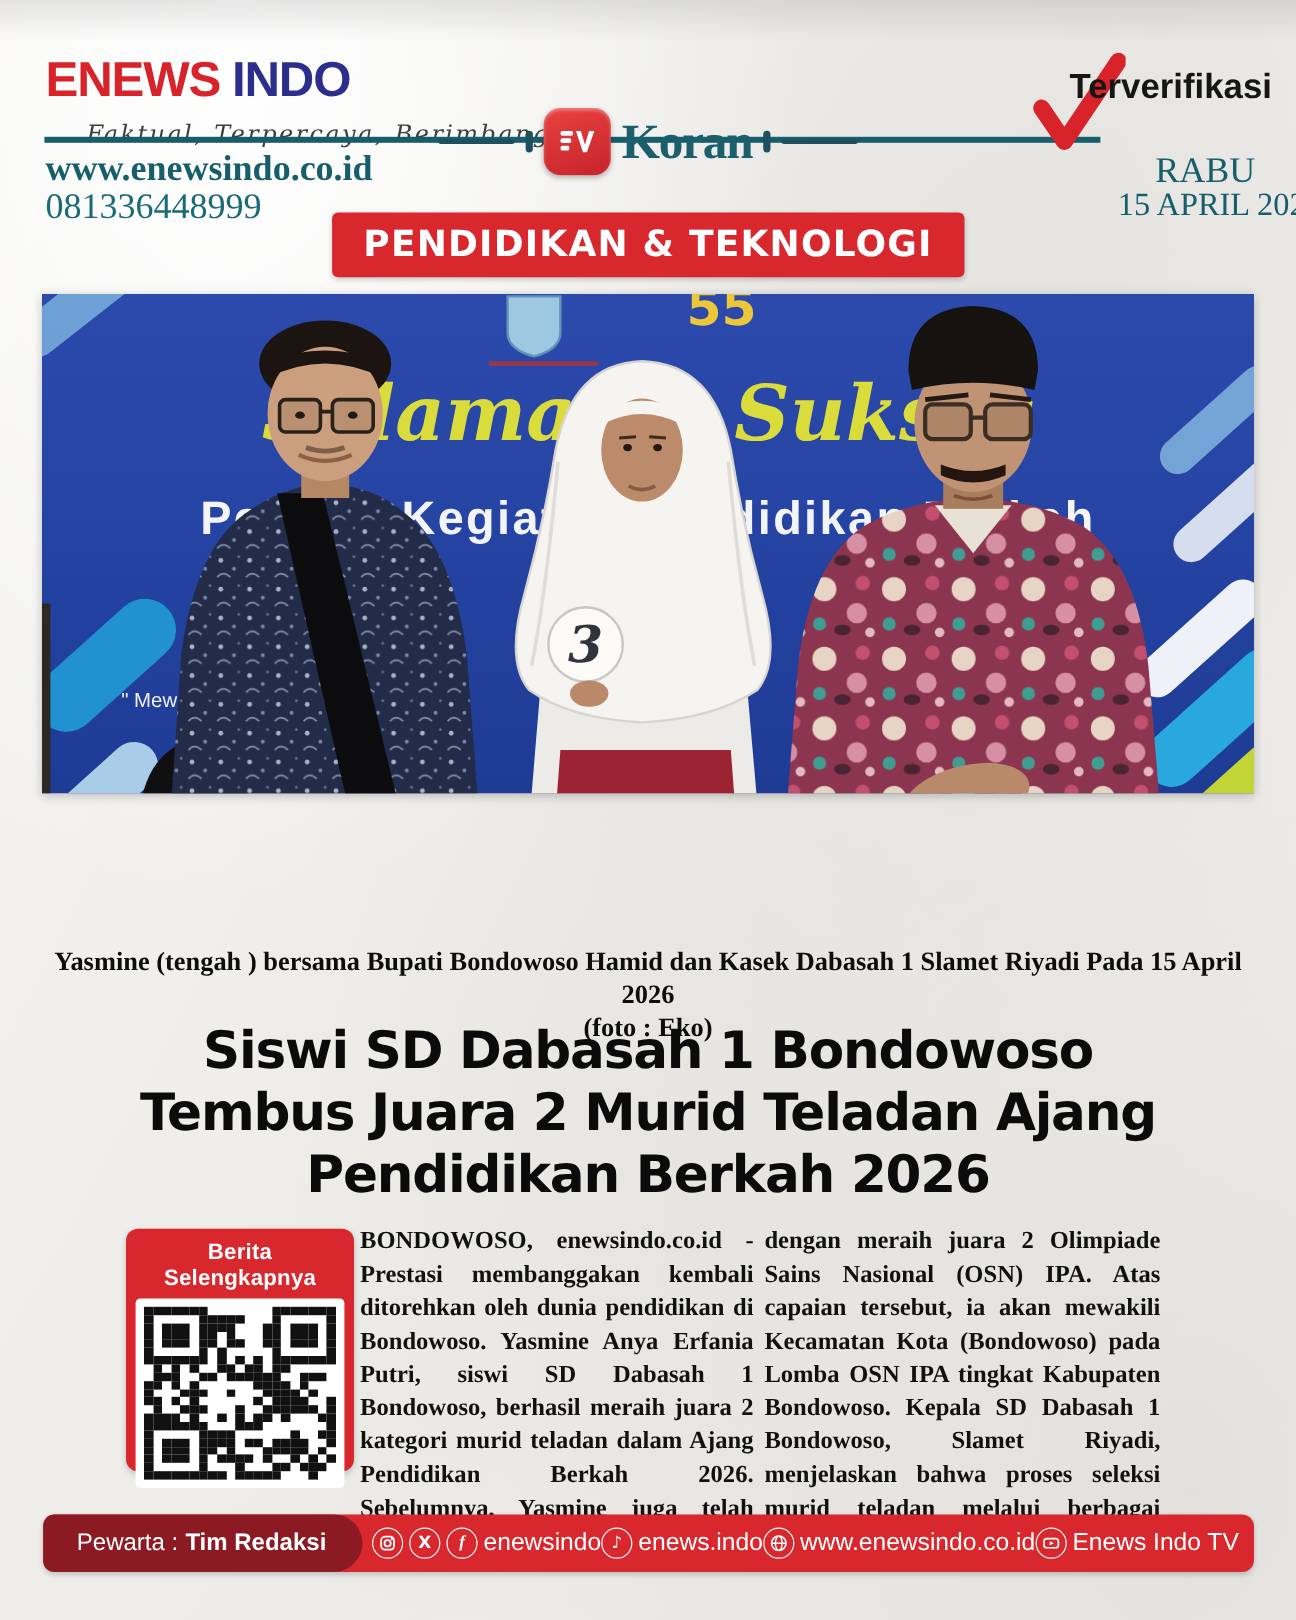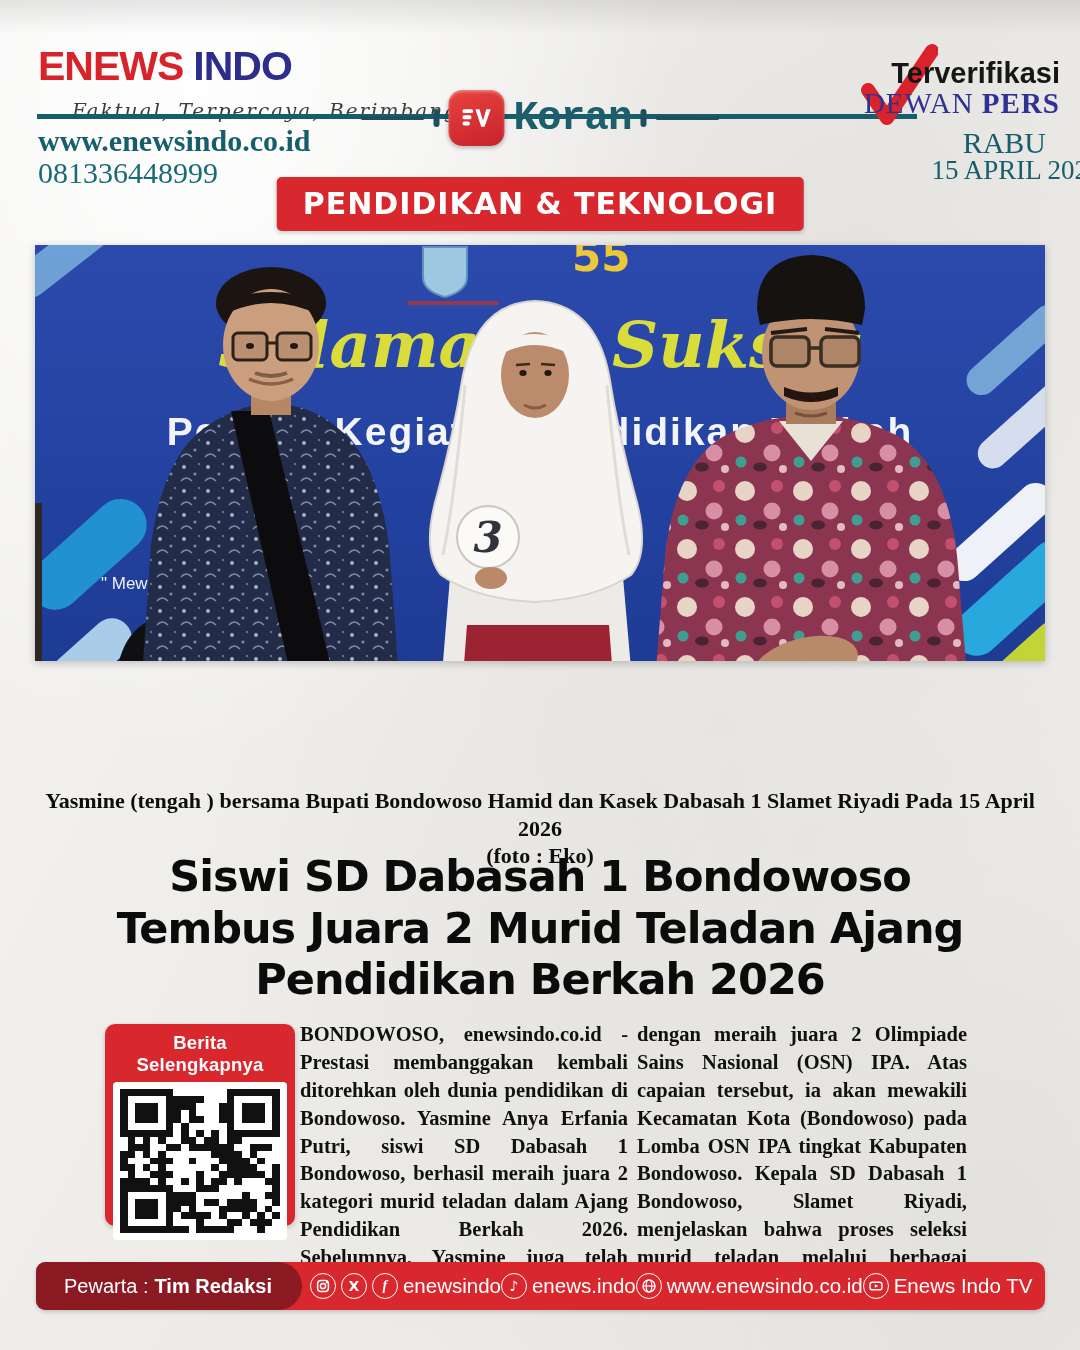--- a/index.html
+++ b/index.html
@@ -33,21 +33,21 @@
   .dayline{position:absolute;right:34px;top:126px;font-family:"Liberation Serif",serif;font-weight:400;
     font-size:30px;color:#175e6c;}
   .dateline{position:absolute;right:-8px;top:155px;font-family:"Liberation Serif",serif;
     font-size:27px;color:#175e6c;white-space:nowrap;}
   .koran-badge{position:absolute;left:50%;top:90px;transform:translateX(-50%);
     display:flex;align-items:center;gap:9px;}
   .deco-line{width:64px;height:4px;background:#1d4f5c;border-radius:2px;}
   .deco-bar{width:6px;height:18px;background:#1d4f5c;border-radius:3px;}
   .ev-icon{width:56px;height:56px;border-radius:14px;background:linear-gradient(160deg,#e8433f,#c6232b);
     display:flex;align-items:center;justify-content:center;box-shadow:inset 0 2px 3px rgba(255,255,255,.35),0 2px 4px rgba(0,0,0,.25);}
-  .koran-label{font-size:41px;font-weight:800;color:#1c5e6b;font-family:Liberation Mono, monospace;letter-spacing:-1px;}
+  .koran-label{font-size:41px;font-weight:800;color:#1c5e6b;font-family:Liberation Serif, serif;letter-spacing:-1px;}
   .category-banner{position:absolute;left:50%;top:177px;transform:translateX(-50%);
     background:#d8282e;color:#fff;font-family:"DejaVu Sans",sans-serif;font-weight:800;
     font-size:30px;letter-spacing:1px;padding:9px 26px 10px;border-radius:5px;white-space:nowrap;
     box-shadow:0 2px 4px rgba(0,0,0,.18);}
   
   .photo-frame{position:absolute;left:35px;top:245px;width:1010px;height:416px;overflow:hidden;
     box-shadow:0 2px 8px rgba(0,0,0,.22);}
   
   .caption{position:absolute;left:40px;top:787px;width:1000px;text-align:center;
     font-family:"Liberation Serif",serif;font-weight:700;font-size:22px;color:#0d0d0d;line-height:1.25;}
@@ -92,21 +92,20 @@
   <div class="tagline">Faktual, Terpercaya, Berimbang</div>
   <div class="divider"></div>
   <div class="website">www.enewsindo.co.id</div>
   <div class="phone">081336448999</div>
 
   <svg class="check-icon" viewBox="0 0 78 82">
     <path d="M8 46 L27 74 L72 7" fill="none" stroke="#d8232b" stroke-width="14" stroke-linecap="round" stroke-linejoin="round"></path>
   </svg>
   <div class="verified">
     <div class="l1">Terverifikasi</div>
-    <div class="l2"><span>DEWAN </span><b>PERS</b></div>
   </div>
   <div class="dayline">RABU</div>
   <div class="dateline">15 APRIL 202</div>
 
   <div class="koran-badge">
     <span class="deco-line"></span>
     <span class="deco-bar"></span>
     <span class="ev-icon">
       <svg width="38" height="38" viewBox="0 0 24 24">
         <rect x="3.2" y="6.4" width="6.6" height="2.5" rx="1" fill="#fff"></rect>

